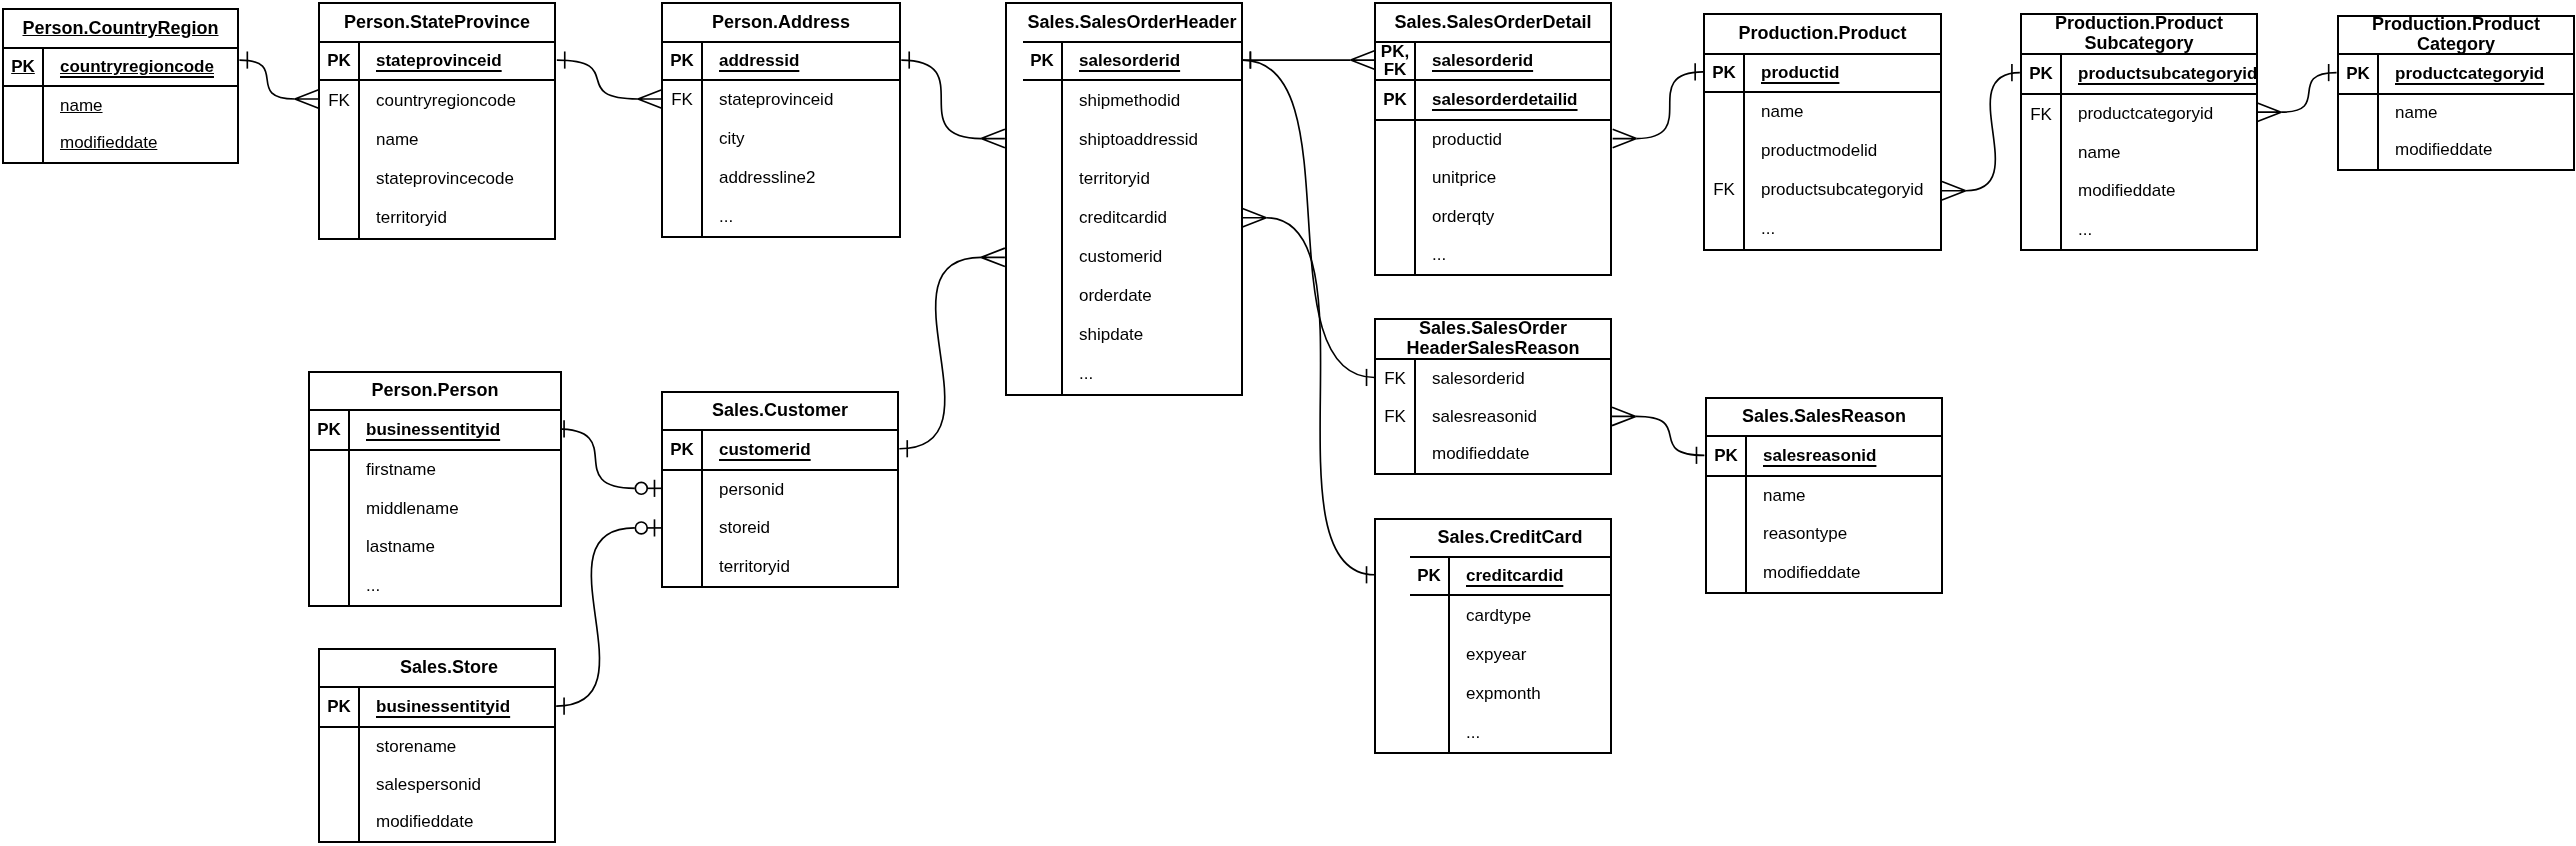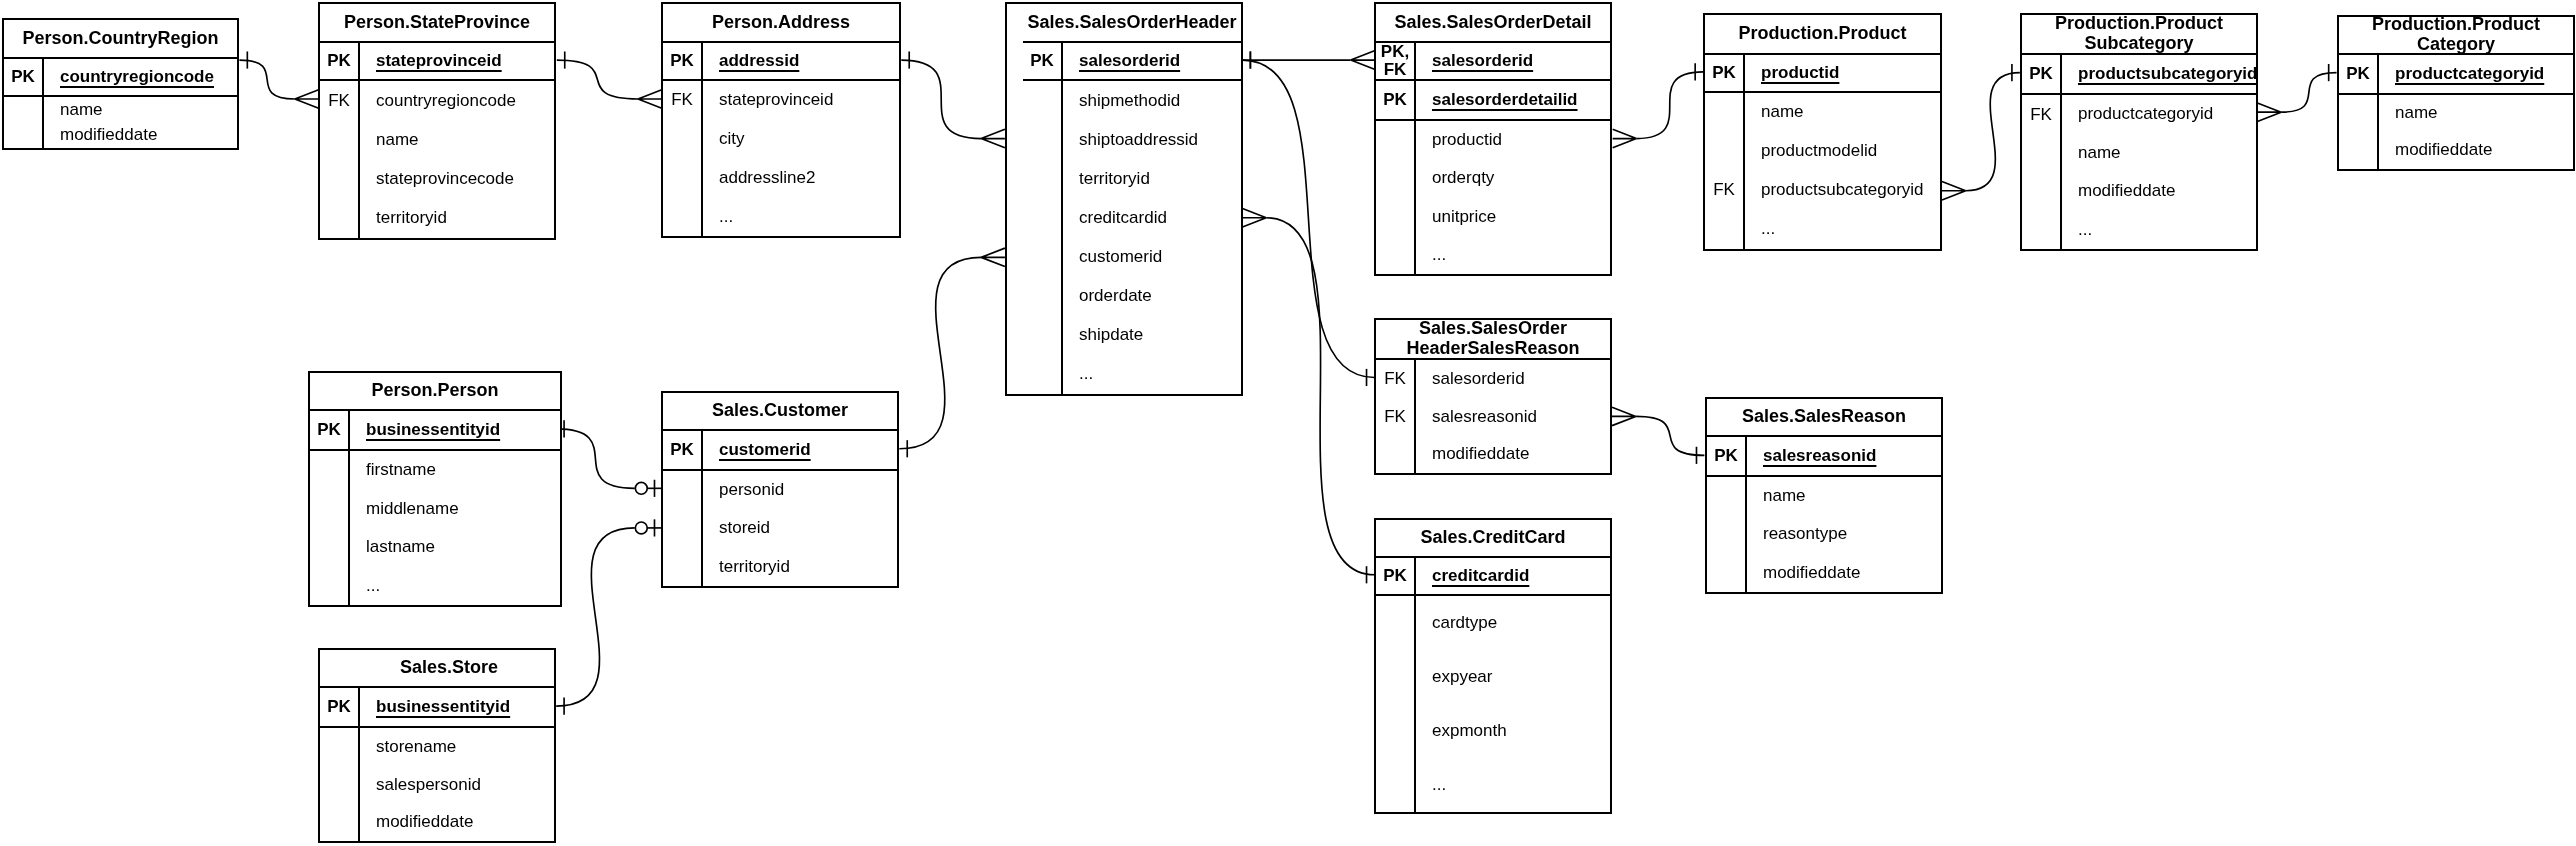--- a/index.html
+++ b/index.html
@@ -190,21 +190,21 @@
         <g>
           <path d="M854 1057 L854 1083" fill="none" stroke="#000000" stroke-width="2.5"></path>
         </g>
         <g>
           <path d="M961 800 L1002 800" fill="none" stroke="#000000" stroke-width="2.5"></path>
           <circle cx="971" cy="800" r="9" fill="#ffffff" stroke="#000000" stroke-width="2.5"></circle>
           <path d="M991 787 L991 813" fill="none" stroke="#000000" stroke-width="2.5"></path>
         </g>
       </g>
     </svg>
-<div class="tbl" style="left: 2px; top: 18px; width: 237px; height: 132px;">
+<div class="tbl" style="left: 2px; top: 8px; width: 237px; height: 156px; text-decoration: underline;">
       <div class="tbl-header" style="height: 39px;">Person.CountryRegion</div>
       <div class="rows">
         <div class="row fixed sep" style="height: 38px;">
           <div class="keycell bold">PK</div>
           <div class="namecell pk">countryregioncode</div>
         </div>
         <div class="row">
           <div class="keycell"></div>
           <div class="namecell">name</div>
         </div>
@@ -316,25 +316,25 @@
         <div class="row fixed sep" style="height: 40px;">
           <div class="keycell bold">PK</div>
           <div class="namecell pk">salesorderdetailid</div>
         </div>
         <div class="row">
           <div class="keycell"></div>
           <div class="namecell">productid</div>
         </div>
         <div class="row">
           <div class="keycell"></div>
+          <div class="namecell">unitprice</div>
+        </div>
+        <div class="row">
+          <div class="keycell"></div>
           <div class="namecell">orderqty</div>
-        </div>
-        <div class="row">
-          <div class="keycell"></div>
-          <div class="namecell">unitprice</div>
         </div>
         <div class="row">
           <div class="keycell"></div>
           <div class="namecell">...</div>
         </div>
       </div>
     </div>
     <div class="tbl" style="left: 1703px; top: 12.5px; width: 239px; height: 238px;">
       <div class="tbl-header" style="height: 40px;">Production.Product</div>
       <div class="rows">
@@ -503,21 +503,21 @@
         <div class="row">
           <div class="keycell"></div>
           <div class="namecell">salespersonid</div>
         </div>
         <div class="row">
           <div class="keycell"></div>
           <div class="namecell">modifieddate</div>
         </div>
       </div>
     </div>
-    <div class="tbl" style="left: 1374px; top: 518px; width: 238px; height: 296px;">
+    <div class="tbl" style="left: 1374px; top: 518px; width: 238px; height: 236px; padding-left: 34px;">
       <div class="tbl-header" style="height: 38px;">Sales.CreditCard</div>
       <div class="rows">
         <div class="row fixed sep" style="height: 38px;">
           <div class="keycell bold">PK</div>
           <div class="namecell pk">creditcardid</div>
         </div>
         <div class="row">
           <div class="keycell"></div>
           <div class="namecell">cardtype</div>
         </div>

